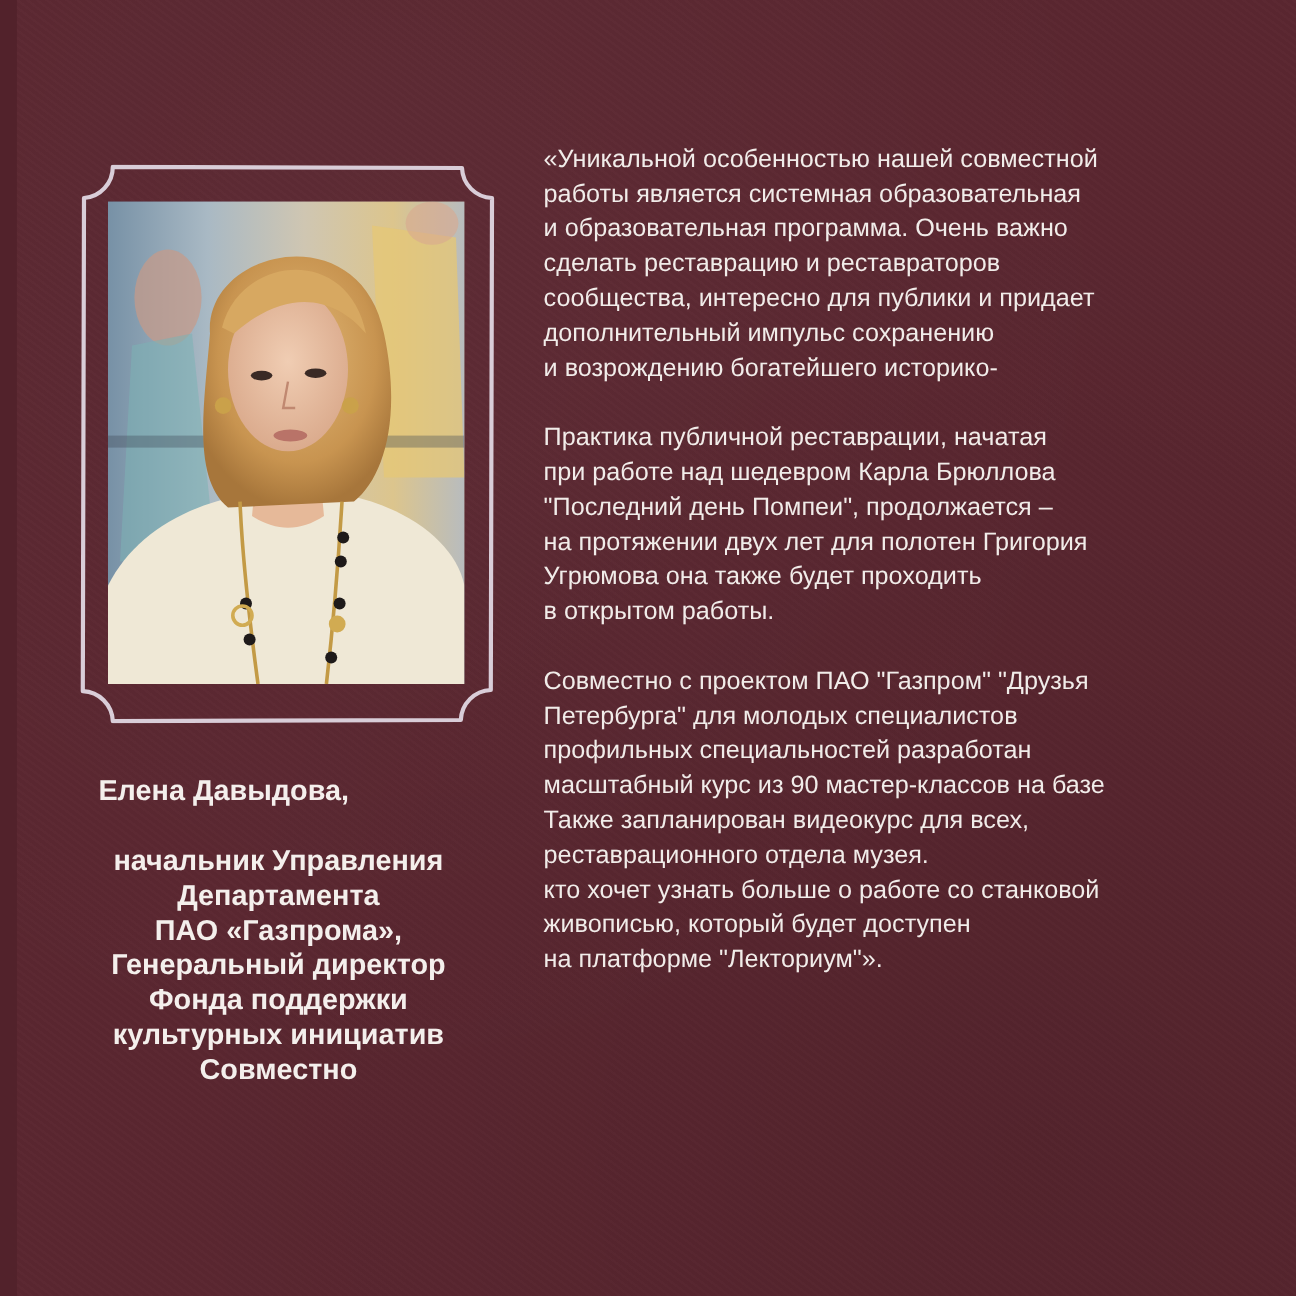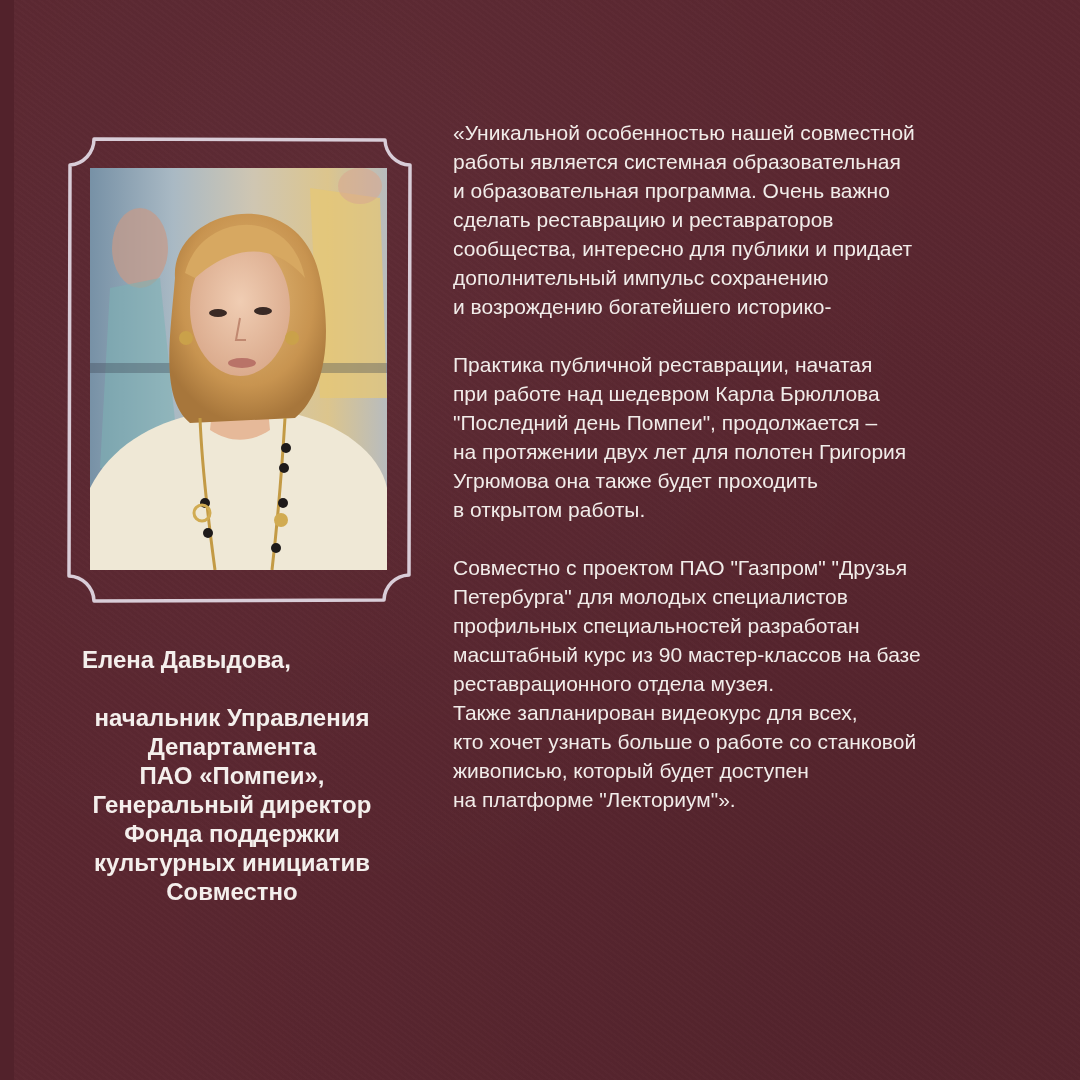--- a/index.html
+++ b/index.html
@@ -157,21 +157,21 @@
     <circle cx="112" cy="345" r="8" fill="none" stroke="#d1ab52" stroke-width="3"></circle>
     <circle cx="191" cy="352" r="7" fill="#d1ab52"></circle>
   </svg>
 </div>
 
 <div class="caption">
   <span class="name">Елена Давыдова,</span>
   <span class="spacer"></span>
   <span class="role-line">начальник Управления</span>
   <span class="role-line">Департамента</span>
-  <span class="role-line">ПАО «Помпеи»,</span>
+  <span class="role-line">ПАО «Газпрома»,</span>
   <span class="role-line">Генеральный директор</span>
   <span class="role-line">Фонда поддержки</span>
   <span class="role-line">культурных инициатив</span>
   <span class="role-line">Совместно</span>
 </div>
 
 <div class="quote">
   <p class="para">
     <span class="line">«Уникальной особенностью нашей совместной</span>
     <span class="line">работы является системная образовательная</span>
@@ -187,19 +187,19 @@
     <span class="line">"Последний день Помпеи", продолжается –</span>
     <span class="line">на протяжении двух лет для полотен Григория</span>
     <span class="line">Угрюмова она также будет проходить</span>
     <span class="line">в открытом работы.</span>
   </p>
   <p class="para">
     <span class="line">Совместно с проектом ПАО "Газпром" "Друзья</span>
     <span class="line">Петербурга" для молодых специалистов</span>
     <span class="line">профильных специальностей разработан</span>
     <span class="line">масштабный курс из 90 мастер-классов на базе</span>
+    <span class="line">Также запланирован видеокурс для всех,</span>
     <span class="line">реставрационного отдела музея.</span>
-    <span class="line">Также запланирован видеокурс для всех,</span>
     <span class="line">кто хочет узнать больше о работе со станковой</span>
     <span class="line">живописью, который будет доступен</span>
     <span class="line">на платформе "Лекториум"».</span>
   </p>
 </div>
 
 </body></html>

